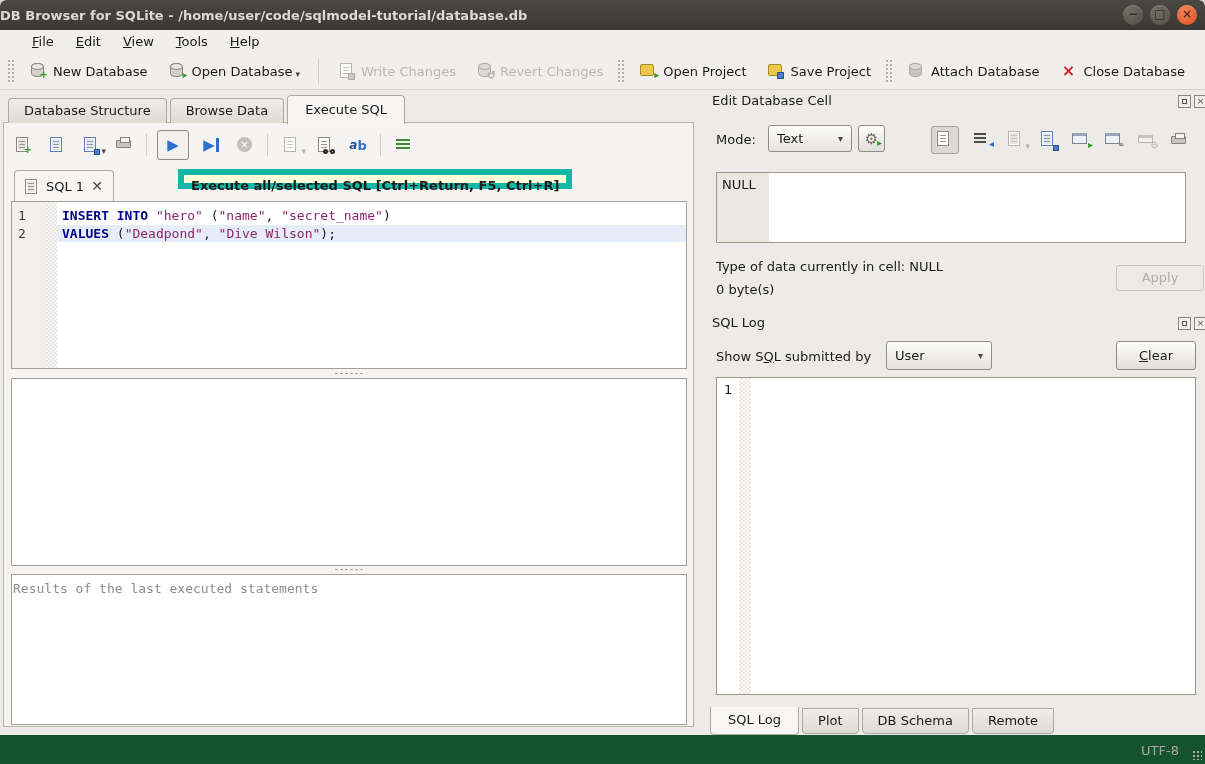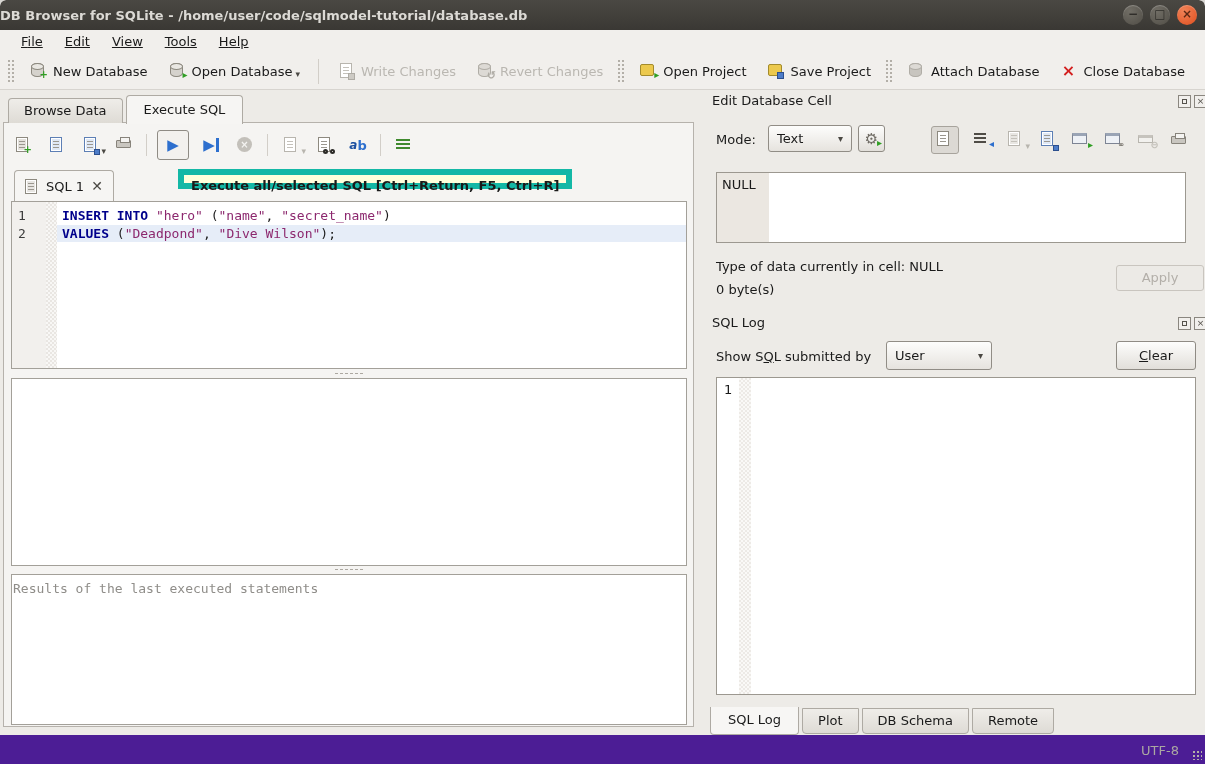--- a/index.html
+++ b/index.html
@@ -13,21 +13,21 @@
               display:flex; align-items:center; justify-content:flex-start; }
   .titlebar .title { color:#dcdad5; font-weight:bold; font-size:13px; }
   .win-controls { position:absolute; right:8px; top:5px; display:flex; gap:7px; }
   .win-btn { width:20px; height:20px; border-radius:50%; background:radial-gradient(circle at 35% 30%, #716e66, #504d46);
              color:#2e2c28; font-size:12px; line-height:19px; text-align:center; font-weight:bold;
              box-shadow: inset 0 1px 1px rgba(255,255,255,.25); }
   .win-btn.close { background:radial-gradient(circle at 35% 30%, #f08257, #e04f1e); color:#5d2814; }
 
   
   .menubar { position:absolute; left:0; top:30px; width:100%; height:23px; background:#f1efec;
-             display:flex; align-items:center; padding-left:10px;text-decoration:underline; }
+             display:flex; align-items:center; padding-left:21px; }
   .menu-item { padding:2px 11px; }
 
   
   .toolbar { position:absolute; left:0; top:53px; width:100%; height:37px; background:#f1efec;
              border-bottom:1px solid #d7d4cf; display:flex; align-items:center; padding-left:3px; }
   .tb-handle { width:8px; height:24px; margin:0 4px;
                background-image:radial-gradient(#b3afa8 1px, transparent 1.3px); background-size:4px 4px; }
   .tb-sep { width:1px; height:25px; background:#d2cec8; margin:0 8px; }
   .tb-btn { display:flex; align-items:center; gap:6px; padding:4px 10px; white-space:nowrap; }
   .tb-btn.disabled { color:#bab7b1; }
@@ -129,21 +129,21 @@
   .log-num { position:absolute; left:7px; top:4px; }
   .log-fold { position:absolute; left:22px; top:0; width:12px; height:100%;
               background:conic-gradient(#edeae6 25%, #faf9f7 0 50%, #edeae6 0 75%, #faf9f7 0); background-size:4px 4px; }
 
   .dock-tabbar { position:absolute; left:710px; top:708px; display:flex; align-items:flex-start; }
   .dtab { background:linear-gradient(#efede9,#dedbd5); border:1px solid #aeaaa3; border-radius:0 0 4px 4px;
           padding:4px 15px 5px; margin-right:3px; }
   .dtab.active { background:#f7f6f4; border-top:none; padding:5px 17px 7px; margin-top:-1px; }
 
   
-  .statusbar { position:absolute; left:0; top:735px; width:100%; height:29px; background:#4c1d95; }
+  .statusbar { position:absolute; left:0; top:735px; width:100%; height:29px; background:#14532d; }
   .encoding { position:absolute; right:26px; top:8px; color:#aba8a2; }
   .grip { position:absolute; right:3px; bottom:4px; width:10px; height:10px;
           background-image:radial-gradient(#b3afa8 1px, transparent 1.2px); background-size:4px 4px; }
 </style>
 </head>
 <body>
 
 <div id="window">
 
   <div class="titlebar">
@@ -217,20 +217,21 @@
         </span>
       <span>Attach Database</span>
     </div>
     <div class="tb-btn">
       <span class="icon" style="color:#d31f1f; font-weight:bold; font-size:16px; line-height:18px; text-align:center;">×</span>
       <span>Close Database</span>
     </div>
   </div>
 
   <div class="main-tabbar">
+    <div class="tab">Database Structure</div>
     <div class="tab">Browse Data</div>
     <div class="tab active">Execute SQL</div>
   </div>
 
   <div class="page">
 
     <div class="sqltoolbar">
       <span class="sqltb-btn">
           <span class="icon">
             <span class="docic" style="background:#e4e1dc;"></span>

